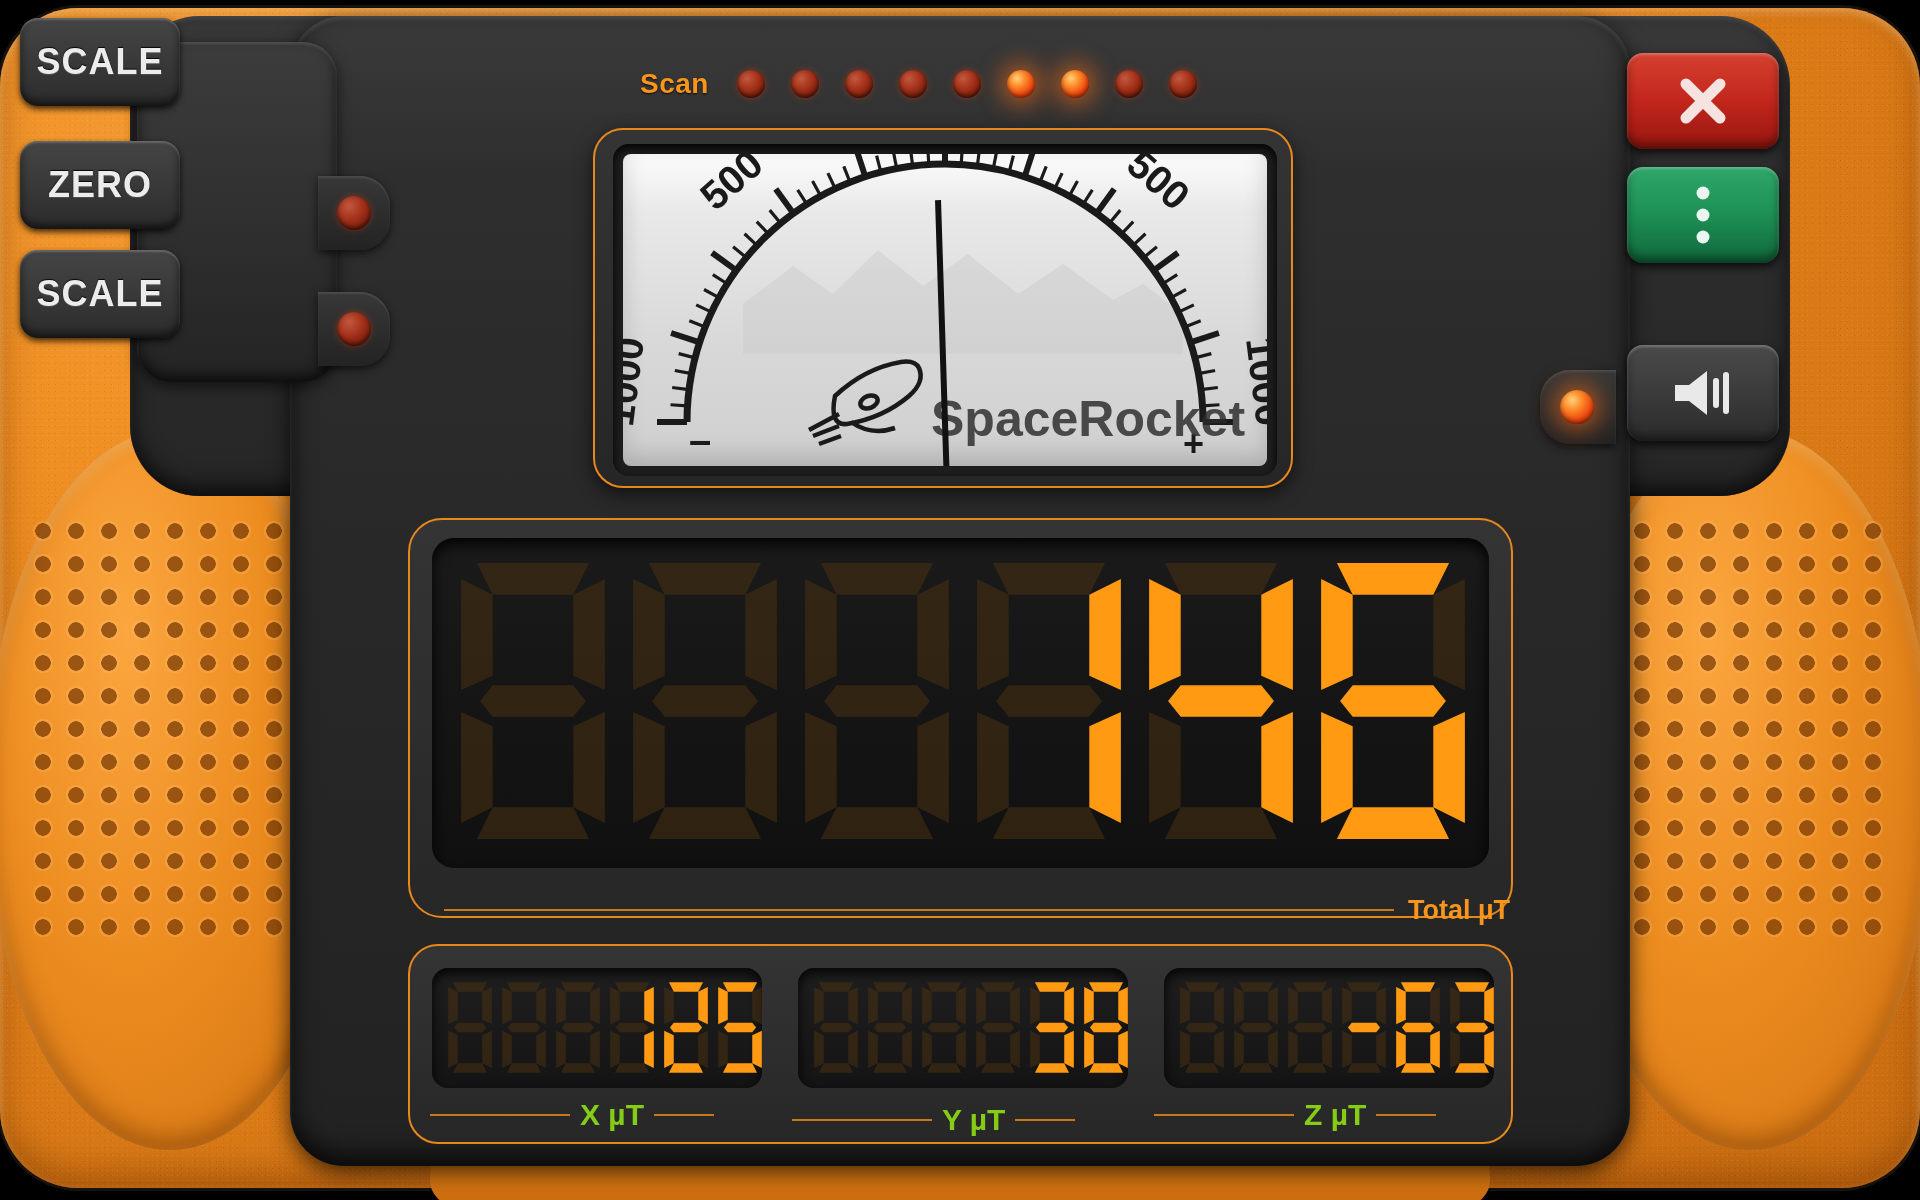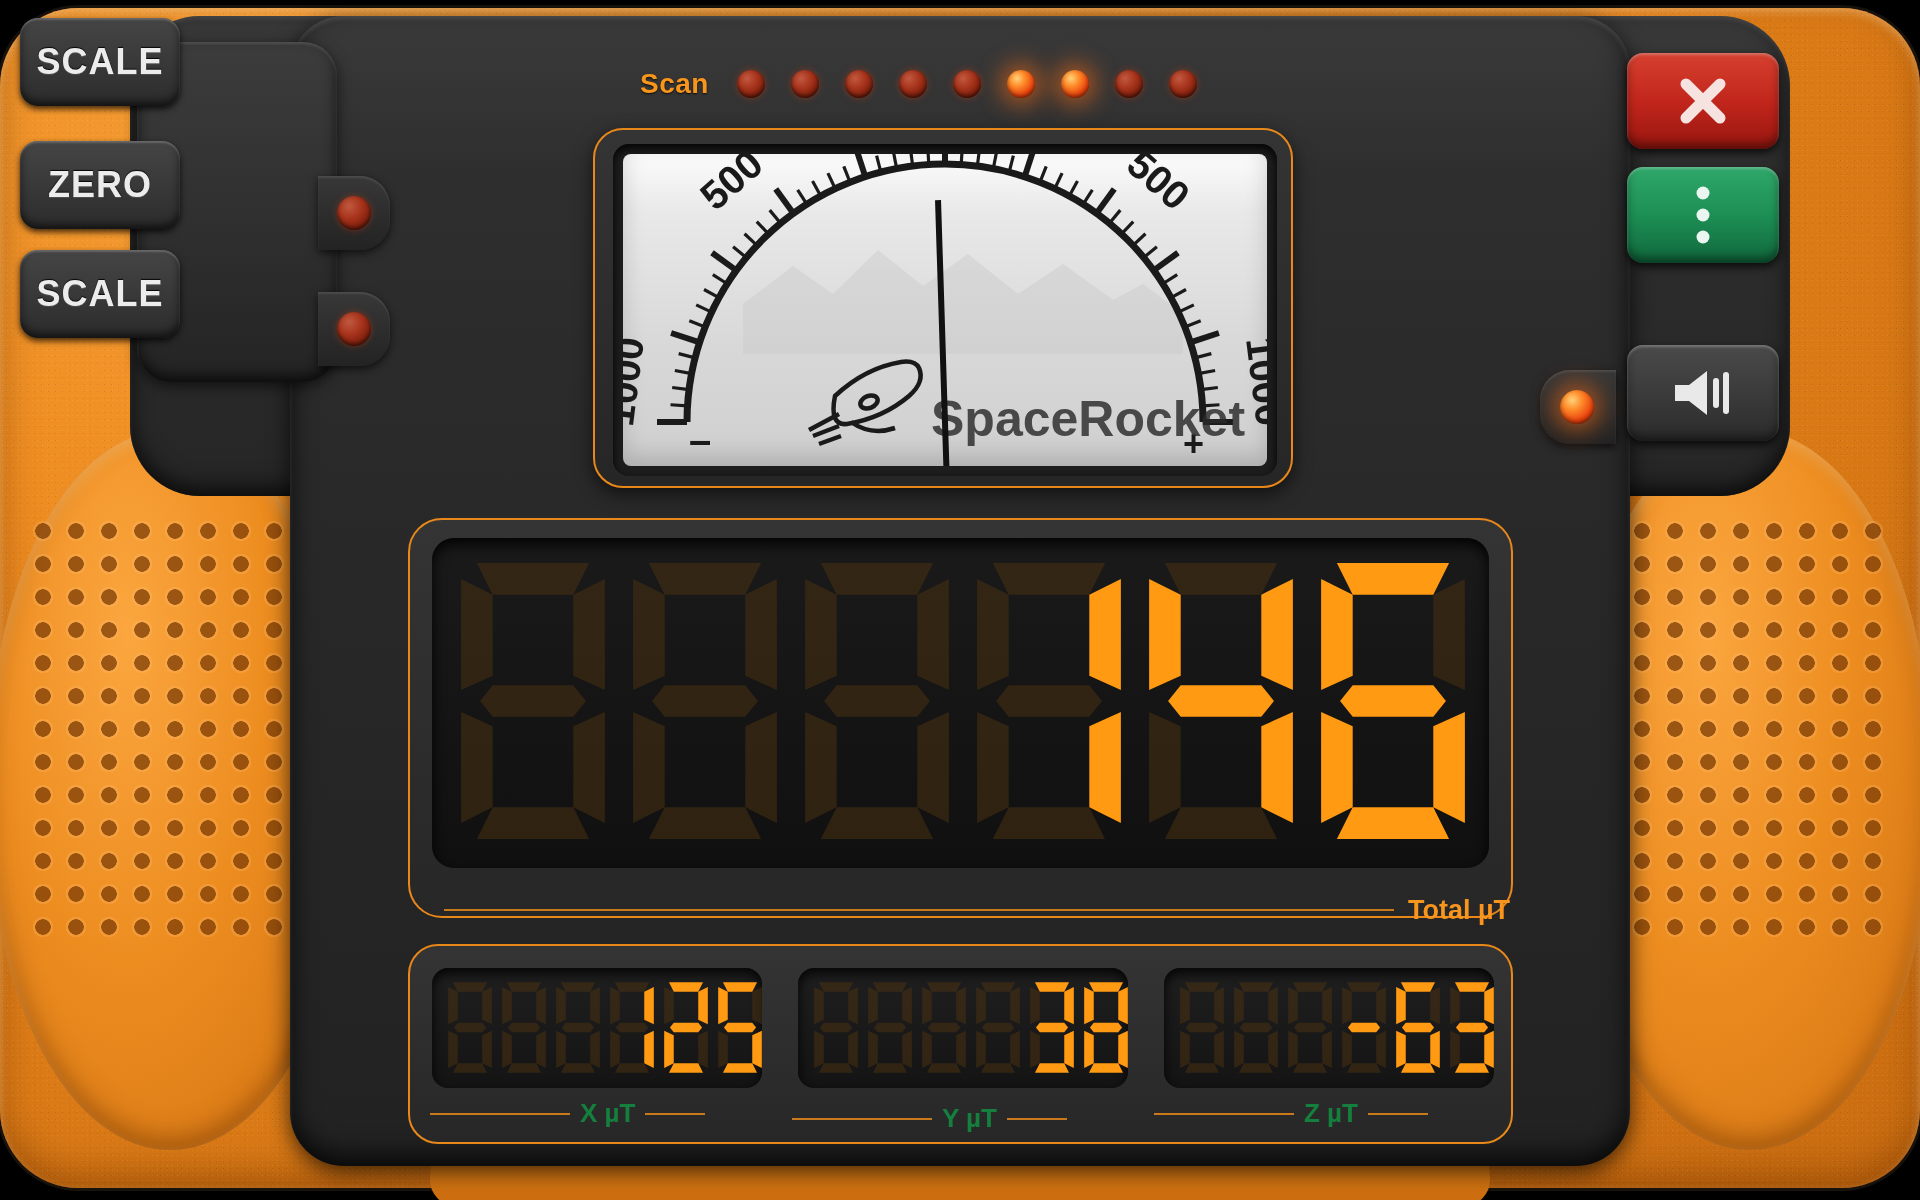--- a/index.html
+++ b/index.html
@@ -156,22 +156,22 @@
   .axis-outer { position:absolute; left:408px; top:944px; width:1105px; height:200px;
                 border-radius:30px; border:2px solid #e8871a;
                 background:linear-gradient(#343434,#272727); }
   .axis-box { position:absolute; top:22px; width:330px; height:120px; border-radius:16px;
               background:linear-gradient(#1f1f1f,#141414);
               box-shadow: inset 0 5px 12px rgba(0,0,0,.9); }
   .axis-box.x { left:22px; } .axis-box.y { left:388px; } .axis-box.z { left:754px; }
   .axis-digits { position:absolute; left:14px; top:12px; display:flex; gap:6px; }
 
   .axis-labels { position:absolute; left:430px; top:1098px; width:1060px; height:40px; }
-  .axis-lab { position:absolute; display:flex; align-items:center; color:#15803d;
-              font-size:26px; font-weight:bold; }
+  .axis-lab { position:absolute; display:flex; align-items:center; color:#84cc16;
+              font-size:30px; font-weight:bold; }
   .axis-lab .rule { height:2px; background:#c9781a; }
 
   
   .seg { position:relative; }
   .seg svg { display:block; }
   .on  { fill:#ff9a12; }
   .off { fill:#4a3112; opacity:.55; }
 </style>
 </head>
 <body>

